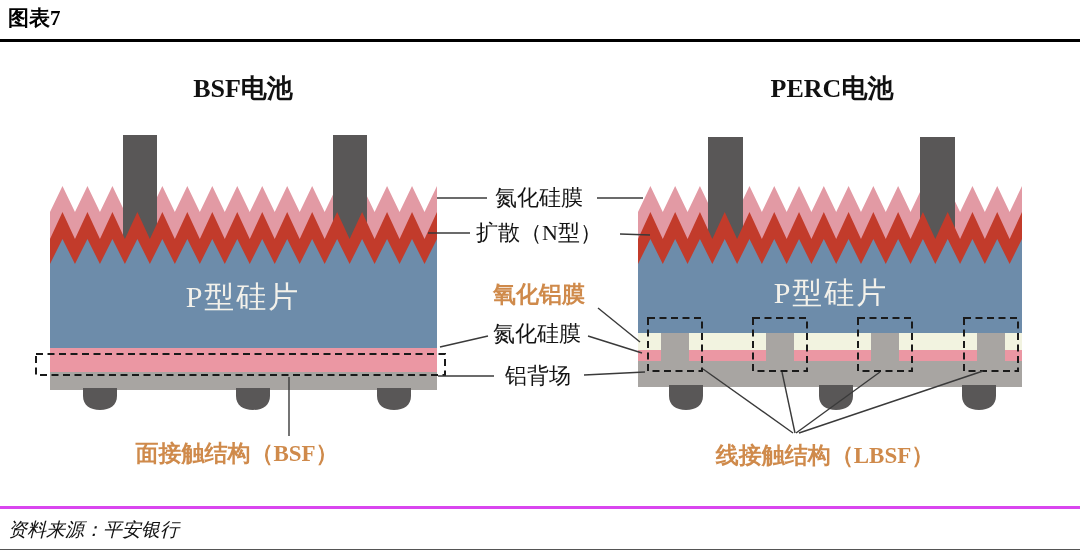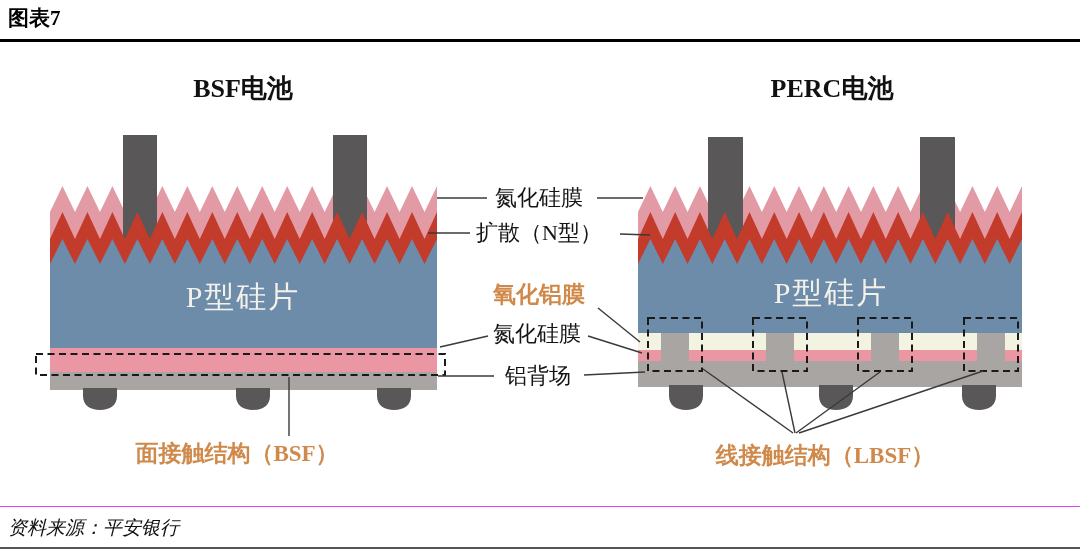--- a/index.html
+++ b/index.html
@@ -4,21 +4,21 @@
 <style>
   html,body{margin:0;padding:0;background:#fff;}
   .page{position:relative;width:1080px;height:550px;background:#ffffff;
         font-family:"Liberation Serif","DejaVu Serif",serif;overflow:hidden;}
   .header{position:absolute;top:0;left:0;right:0;height:42px;display:flex;align-items:flex-end;
           padding:0 10px 7px 8px;border-bottom:3px solid #000;box-sizing:border-box;}
   .header .fig{font-size:21px;font-weight:bold;color:#000;}
   .header .title{font-size:21px;font-weight:bold;color:#000;margin-left:58px;letter-spacing:1px;}
   svg.diagram{position:absolute;left:0;top:0;}
   .footer{position:absolute;left:0;right:0;top:506px;height:40px;
-          border-top:1px solid #d946ef;border-bottom:2px solid #555;box-sizing:content-box;}
+          border-top:3px solid #d946ef;border-bottom:2px solid #555;box-sizing:content-box;}
   .footer .src{font-style:italic;font-size:19px;color:#111;padding:8px 0 0 8px;}
   .cell-title{font-size:26px;font-weight:bold;fill:#111;}
   .wafer{font-size:30px;fill:#f3f1ea;letter-spacing:2px;}
   .lbl{font-size:22px;fill:#141414;}
   .lbl-orange{font-size:23px;font-weight:bold;}
   .leader{stroke:#3a3a3a;stroke-width:1.4;fill:none;}
   .dashed{fill:none;stroke:#1a1a1a;stroke-width:2;stroke-dasharray:7 4.5;}
 </style>
 </head>
 <body>

